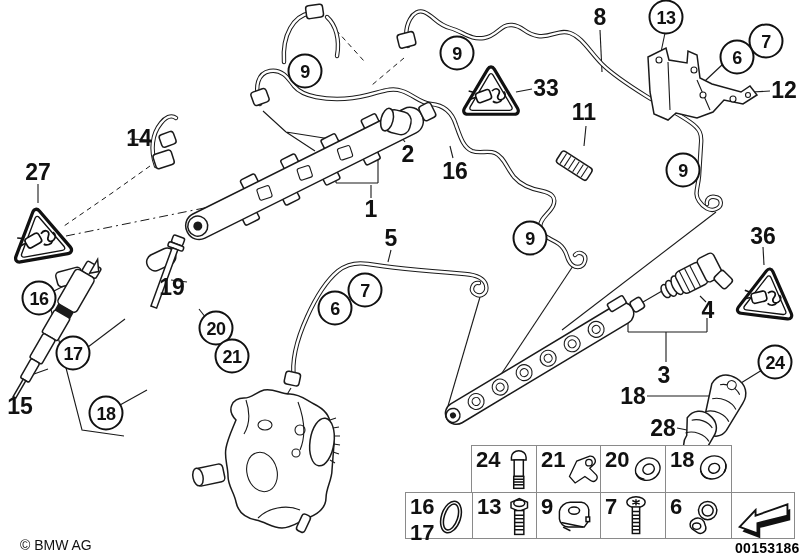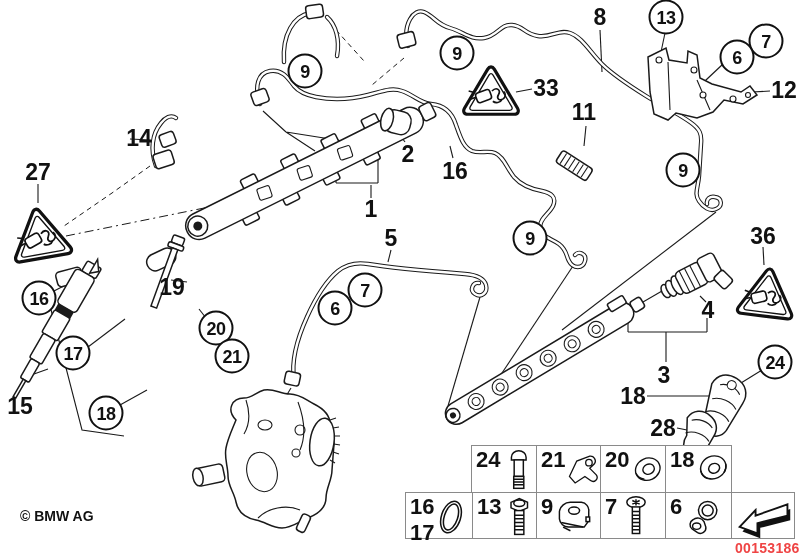--- a/index.html
+++ b/index.html
@@ -11,24 +11,24 @@
            font-size:23px;color:#111;line-height:1;white-space:nowrap;cursor:pointer;}
   .callout.circled{width:31px;height:31px;border:2px solid #111;border-radius:50%;
            background:#fff;display:flex;align-items:center;justify-content:center;
            font-size:18px;letter-spacing:-0.5px;}
   .legend-cell{position:absolute;box-sizing:border-box;border:1px solid #8a8a8a;
            background:#fff;z-index:4;display:flex;align-items:flex-start;}
   .legend-num{font-weight:bold;font-size:22px;line-height:1;padding:3px 0 0 4px;color:#111;}
   .legend-nums{display:flex;flex-direction:column;gap:4px;padding:3px 0 0 4px;}
   .legend-nums span{font-weight:bold;font-size:22px;line-height:1;color:#111;}
   .legend-cell svg{margin:2px 0 0 2px;}
-  .footer-copy{position:absolute;left:20px;top:508px;font-size:14px;font-weight:bold;
+  .footer-copy{position:absolute;left:20px;top:537px;font-size:14px;font-weight:normal;
            color:#111;z-index:4;}
   .doc-number{position:absolute;left:735px;top:540px;font-size:14px;font-weight:600;
-           color:#ef4444;z-index:4;letter-spacing:0.3px;}
+           color:#000000;z-index:4;letter-spacing:0.3px;}
   
   .ln{fill:none;stroke:#1a1a1a;stroke-width:1.1;}
   .ln-dash{fill:none;stroke:#1a1a1a;stroke-width:1;stroke-dasharray:5 4;}
   .ln-dashdot{fill:none;stroke:#1a1a1a;stroke-width:1;stroke-dasharray:9 4 2 4;}
   .pipe-outer{fill:none;stroke:#1a1a1a;stroke-width:4.4;stroke-linecap:round;}
   .pipe-inner{fill:none;stroke:#ffffff;stroke-width:2.4;stroke-linecap:round;}
   .part{fill:#ffffff;stroke:#1a1a1a;stroke-width:1.5;}
   .part-thin{fill:#ffffff;stroke:#1a1a1a;stroke-width:1.1;}
   .icon-ln{fill:#ffffff;stroke:#111;stroke-width:1.6;}
   .icon-open{fill:none;stroke:#111;stroke-width:1.6;}

